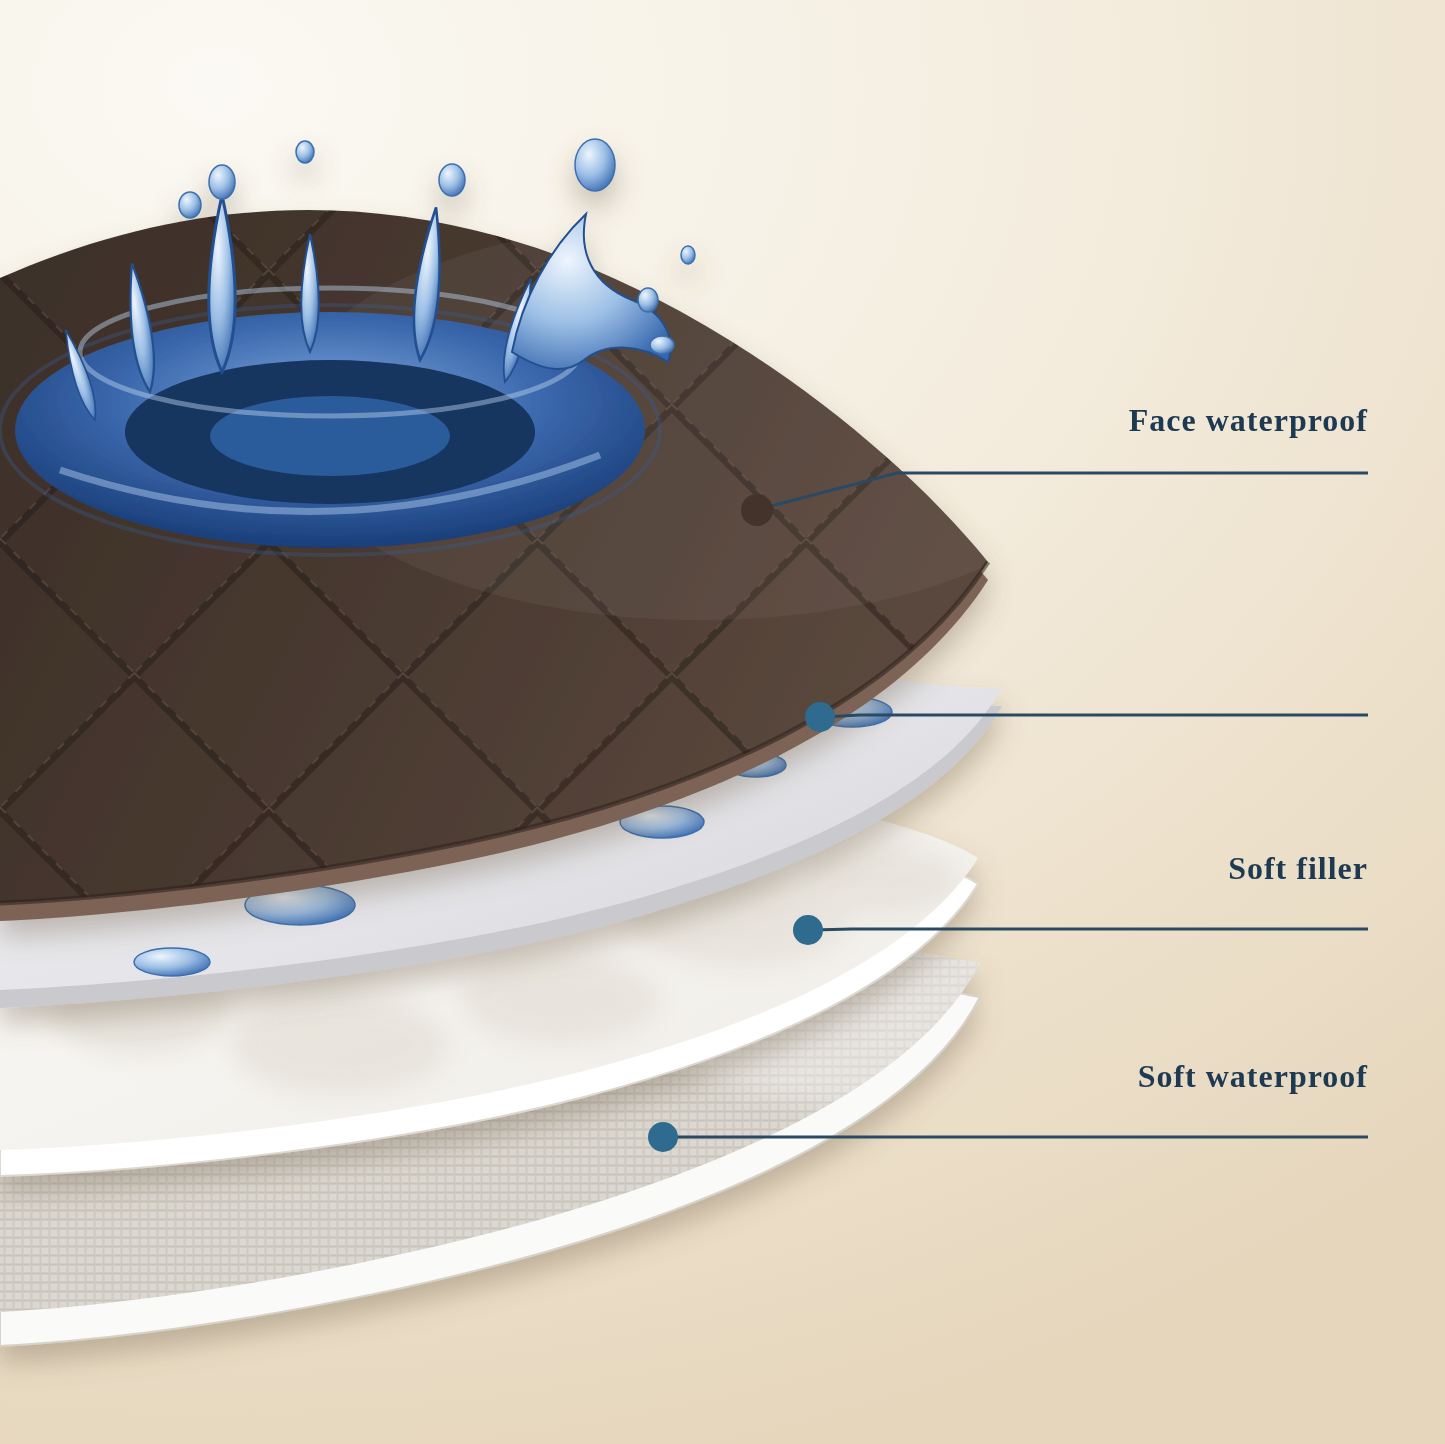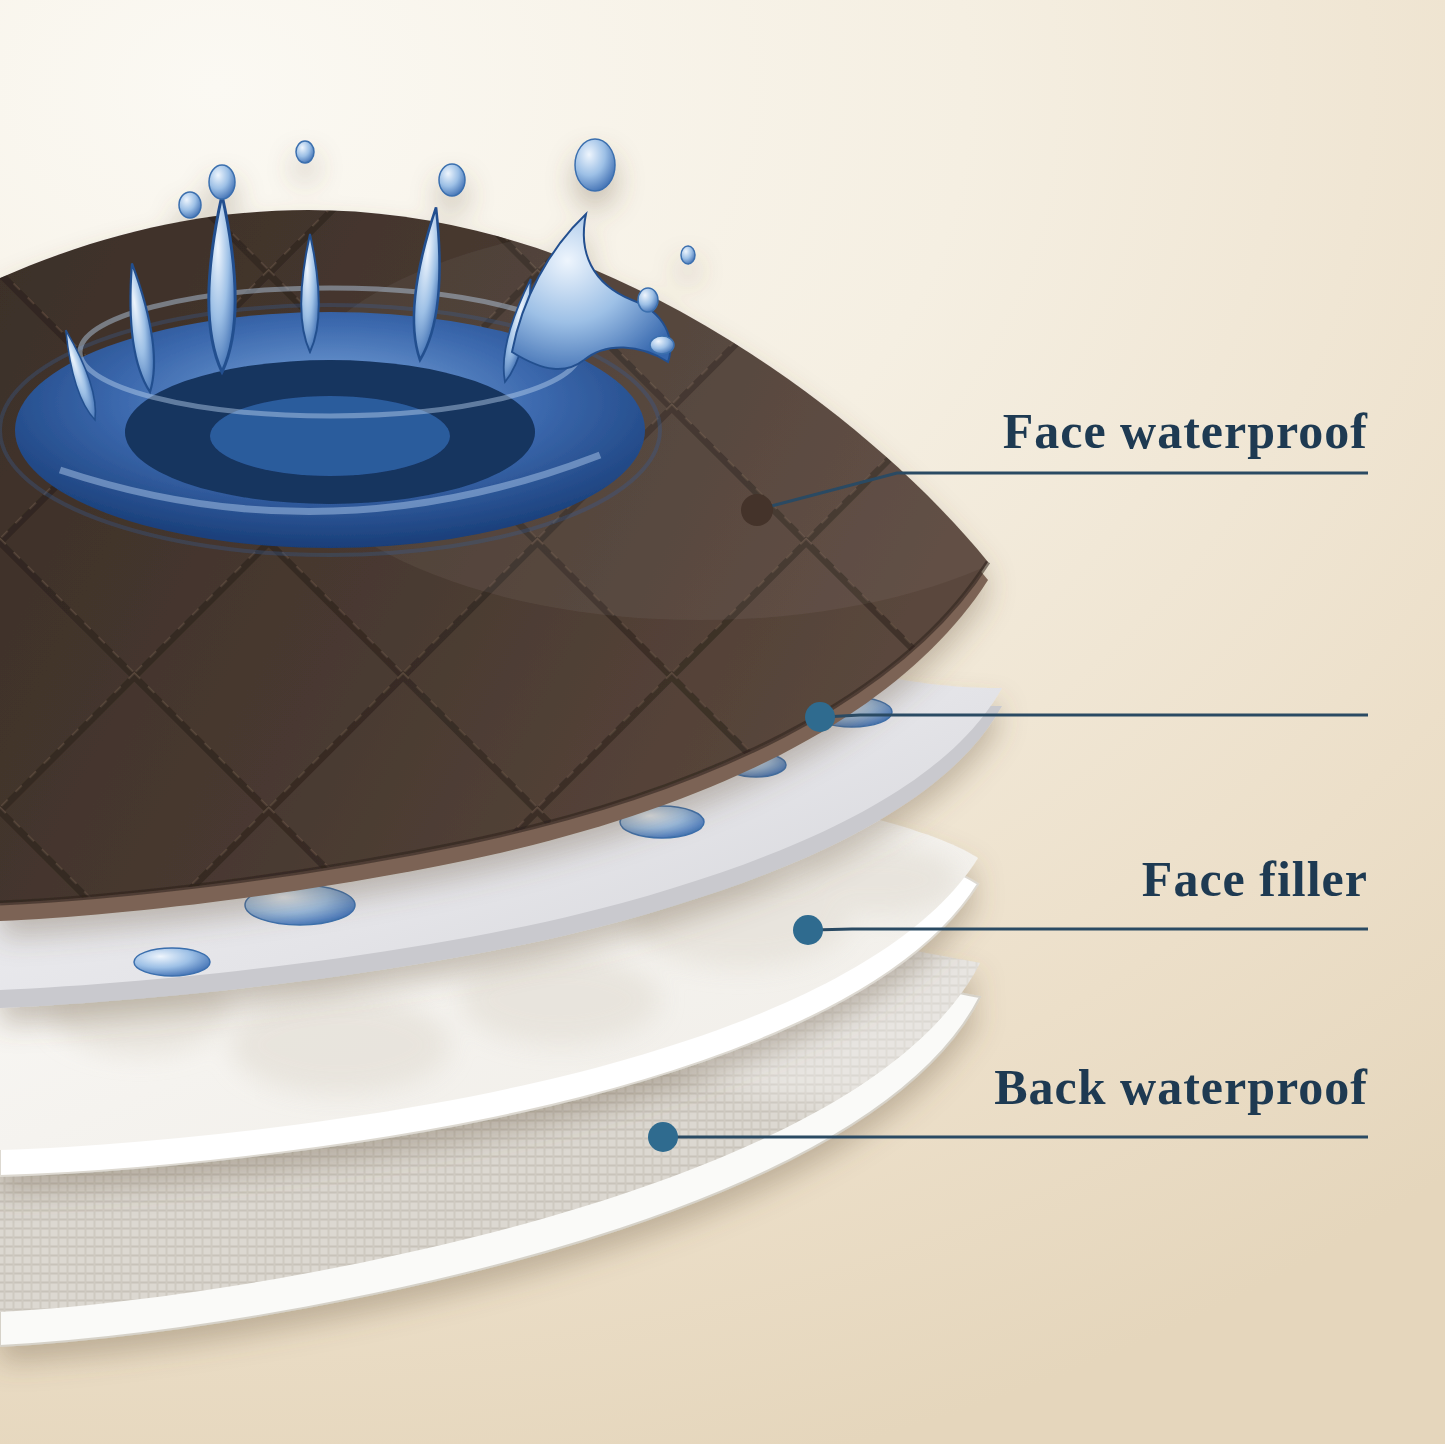--- a/index.html
+++ b/index.html
@@ -9,21 +9,21 @@
     width:1445px;height:1444px;
     overflow:hidden;
     background:
       radial-gradient(130% 100% at 15% 6%, #fbf9f3 0%, #f5efe2 40%, #ecdfc9 78%, #e5d6bc 100%);
     font-family:"Liberation Serif","DejaVu Serif",serif;
   }
   svg.illu{position:absolute;left:0;top:0;width:1445px;height:1444px;display:block;}
   .layer-label{
     position:absolute;
     right:77px;
-    font-size:50px;
+    font-size:32px;
     font-weight:600;
     color:#1e3a52;
     letter-spacing:1px;
     white-space:nowrap;
   }
   .label-face{top:402px;}
   .label-tpu{top:636px;}
   .label-filler{top:850px;}
   .label-back{top:1058px;}
 </style>
@@ -195,16 +195,16 @@
 
       <polyline points="1368,929 852,929 812,930" stroke="#2a4a63"></polyline>
       <circle cx="808" cy="930" r="15" stroke="none" fill="#2f6b8f"></circle>
 
       <polyline points="1368,1137 712,1137 668,1137" stroke="#2a4a63"></polyline>
       <circle cx="663" cy="1137" r="15" stroke="none" fill="#2f6b8f"></circle>
     </g>
   </svg>
 
   <div class="layer-label label-face">Face waterproof</div>
-  <div class="layer-label label-filler">Face filler</div>
-  <div class="layer-label label-back">Back waterproof</div>
+  <div class="layer-label label-filler">Soft filler</div>
+  <div class="layer-label label-back">Soft waterproof</div>
 
 </div>
 
 </body></html>

